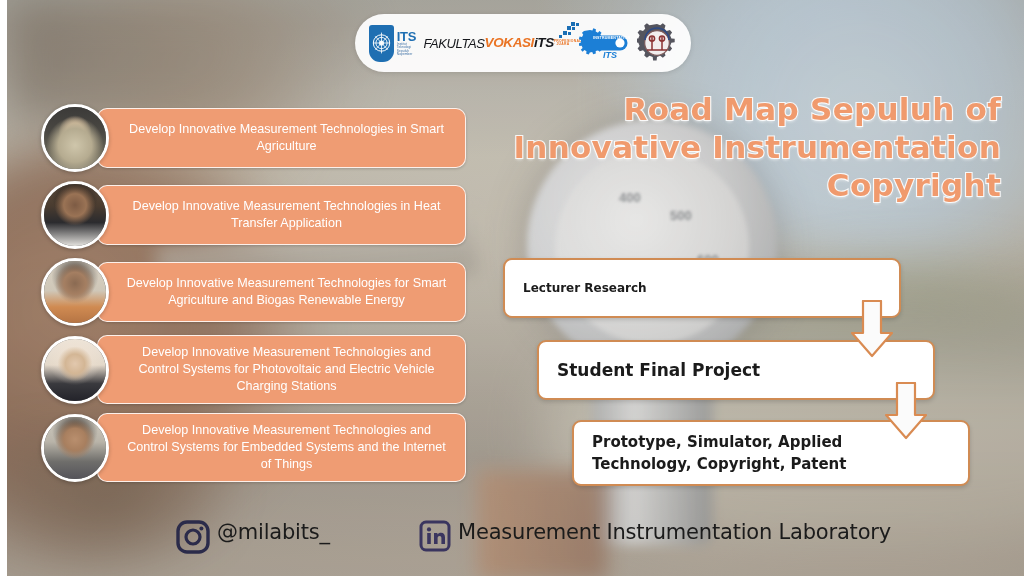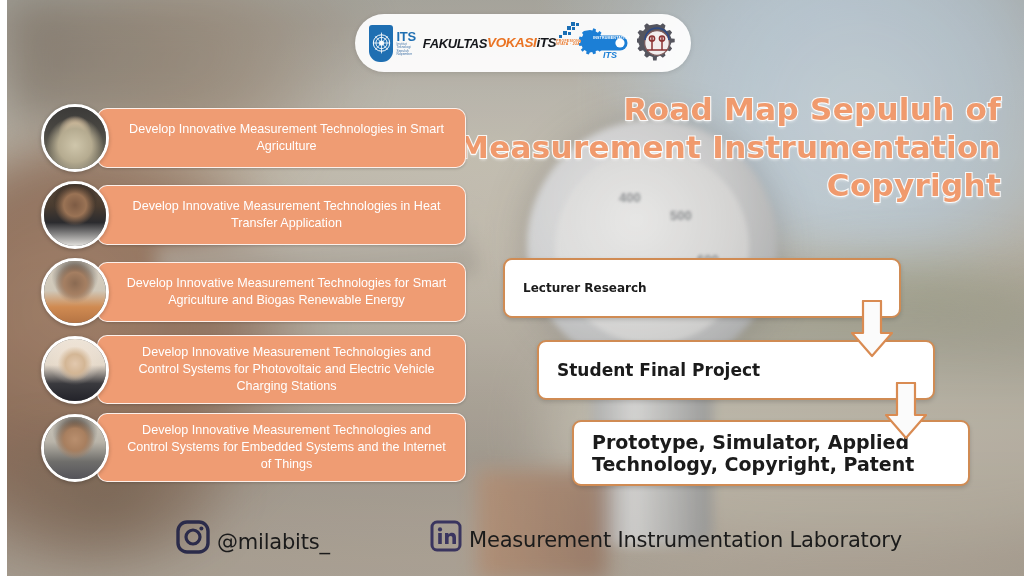--- a/index.html
+++ b/index.html
@@ -138,21 +138,21 @@
     background: #1f6fb2;
     border-radius: 3px 3px 11px 11px;
     display:flex; align-items:center; justify-content:center;
   }
   .its-text { line-height: 1; }
   .its-text .big { font-size: 13px; font-weight: bold; color:#1f6fb2; letter-spacing:-.3px; display:block;}
   .its-text .small { font-size: 3.2px; color:#3a6ea5; display:block; letter-spacing:.1px;}
 
   
   .fv-logo { line-height: 1; text-align:left; }
-  .fv-1 { font-size: 13px; font-weight: bold; font-style: italic; color:#16181c; letter-spacing:-.4px; display:block;}
+  .fv-1 { font-size: 13px; font-weight: normal; font-style: italic; color:#16181c; letter-spacing:-.4px; display:block;}
   .fv-2 { font-size: 13.5px; font-weight: bold; font-style: italic; color:#ea7424; letter-spacing:-.4px; display:block;}
   .fv-2 .its-blk { color:#16181c; }
   .fv-3 { font-size: 3.4px; font-weight: bold; color:#ea7424; display:block; letter-spacing:.3px;}
   .fv-dots { display:inline-block; vertical-align: top; margin-left:1px; }
 
   
   .inst-logo { position: relative; width: 58px; height: 40px; }
   .inst-cap { position:absolute; left:14px; top:13px; font-size:3.6px; color:#fff; font-weight:bold; letter-spacing:.2px; z-index:3;}
   .inst-its { position:absolute; left:24px; top:27px; font-size:9px; color:#1c7fd6; font-weight:bold; font-style:italic;}
 
@@ -231,36 +231,36 @@
     border-radius: 9px;
     display: flex; align-items: center;
     padding: 0 18px;
     font-family: "DejaVu Sans", sans-serif;
     font-weight: bold;
     color: #1b1b1b;
     box-shadow: 0 2px 4px rgba(0,0,0,.15);
   }
   #flow-box-1 { left: 496px; top: 258px; width: 398px; height: 60px; font-size: 12px; }
   #flow-box-2 { left: 530px; top: 340px; width: 398px; height: 60px; font-size: 17px; }
-  #flow-box-3 { left: 565px; top: 420px; width: 398px; height: 66px; font-size: 19px; line-height: 22px; }
+  #flow-box-3 { left: 565px; top: 420px; width: 398px; height: 66px; font-size: 15px; line-height: 22px; }
   #flow-box-3 .txt { display:block; }
 
   .flow-arrow {
     position: absolute;
     width: 44px; height: 58px;
     z-index: 6;
   }
   #flow-arrow-1 { left: 843px; top: 300px; }
   #flow-arrow-2 { left: 877px; top: 382px; }
 
   
   #footer { position: absolute; left: 0; right: 0; bottom: 16px; height: 40px; }
-  .foot-group { position:absolute; display:flex; align-items:flex-end; gap:7px;padding-left:36px; }
+  .foot-group { position:absolute; display:flex; align-items:flex-start; gap:7px;padding-left:36px; }
   #foot-ig { left: 133px; top: 0; }
-  #foot-li { left: 387px; top: 0; }
+  #foot-li { left: 376px; top: 0; }
   .foot-text {
     font-family: "DejaVu Sans", sans-serif;
     font-size: 21px;
     color: #1b1b1b;
     letter-spacing: -0.2px;
   }
   .ig-mark { width: 34px; height: 34px; }
   .li-mark { width: 32px; height: 32px; }
 </style>
 </head>
@@ -361,21 +361,21 @@
           <line x1="10" y1="27" x2="30" y2="27"></line>
           <circle cx="15" cy="15.5" r="2.6"></circle>
           <circle cx="25" cy="15.5" r="2.6"></circle>
         </g>
       </svg>
     </div>
   </div>
 
   <div id="title-block">
     <div class="tline">Road Map Sepuluh of</div>
-    <div class="tline">Measurement Instrumentation</div>
+    <div class="tline">Innovative Instrumentation</div>
     <div class="tline">Copyright</div>
   </div>
 
   <div id="roadmap">
 
     <div class="rm-item">
       <div class="rm-avatar">
         <div class="ph" style="background:
              radial-gradient(circle at 50% 62%, #cfc6ab 0%, #b5ab90 34%, rgba(181,171,144,0) 58%),
              radial-gradient(circle at 50% 40%, #e6cfb4 0%, #d8bd9d 18%, rgba(216,189,157,0) 34%),

